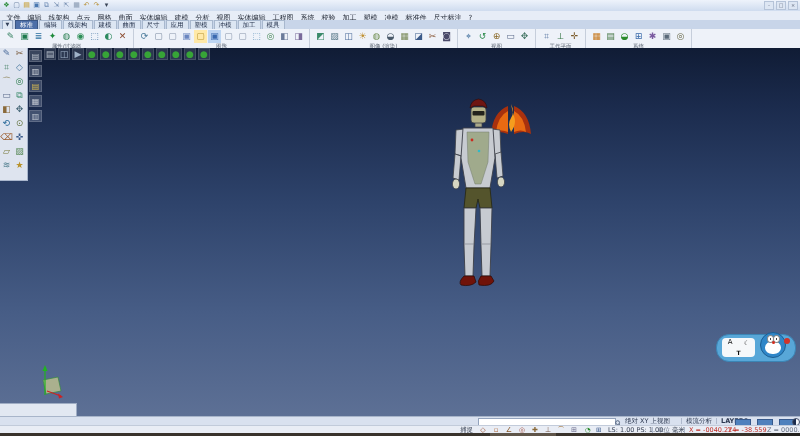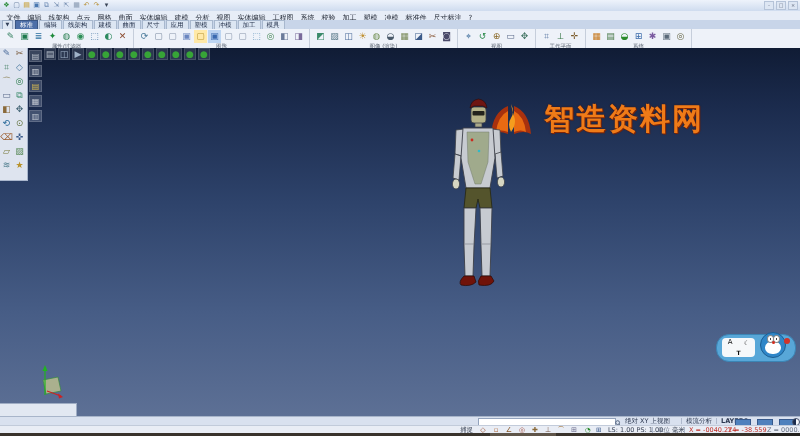--- a/index.html
+++ b/index.html
@@ -292,21 +292,20 @@
       </div>
 
     <div class="watermark">
       <svg width="46" height="42" viewBox="0 0 46 42">
         <path d="M3,36 Q5,14 20,8 L20,36 Q10,32 3,36 Z" fill="#a8310e"></path>
         <path d="M43,36 Q41,14 26,8 L26,36 Q36,32 43,36 Z" fill="#a8310e"></path>
         <path d="M8,34 Q10,18 20,13 L20,34 Q13,31 8,34 Z" fill="#e86a12"></path>
         <path d="M38,34 Q36,18 26,13 L26,34 Q33,31 38,34 Z" fill="#e86a12"></path>
         <path d="M23,6 Q27,14 23,20 Q19,26 23,34 Q29,26 26,18 Q24,12 23,6 Z" fill="#f59d1e"></path>
       </svg>
-      <span class="wm-text">智造资料网</span>
     </div>
 
     <svg style="position:absolute;left:425px;top:32px;" width="110" height="232" viewBox="0 0 110 200">
 
       <g stroke-width="0.8">
         <polygon points="31,34 39,33 37,60 30,58" stroke="#3c4048" fill="#c7cbd1"></polygon>
         <polygon points="30,58 36,60 34,84 28,82" stroke="#3c4048" fill="#c7cbd1"></polygon>
         <ellipse cx="31" cy="88" rx="3.6" ry="5" stroke="#3c4048" fill="#d6d6c2"></ellipse>
         <polygon points="67,33 75,34 76,58 69,60" stroke="#3c4048" fill="#c7cbd1"></polygon>
         <polygon points="70,58 76,56 78,80 72,82" stroke="#3c4048" fill="#c7cbd1"></polygon>

